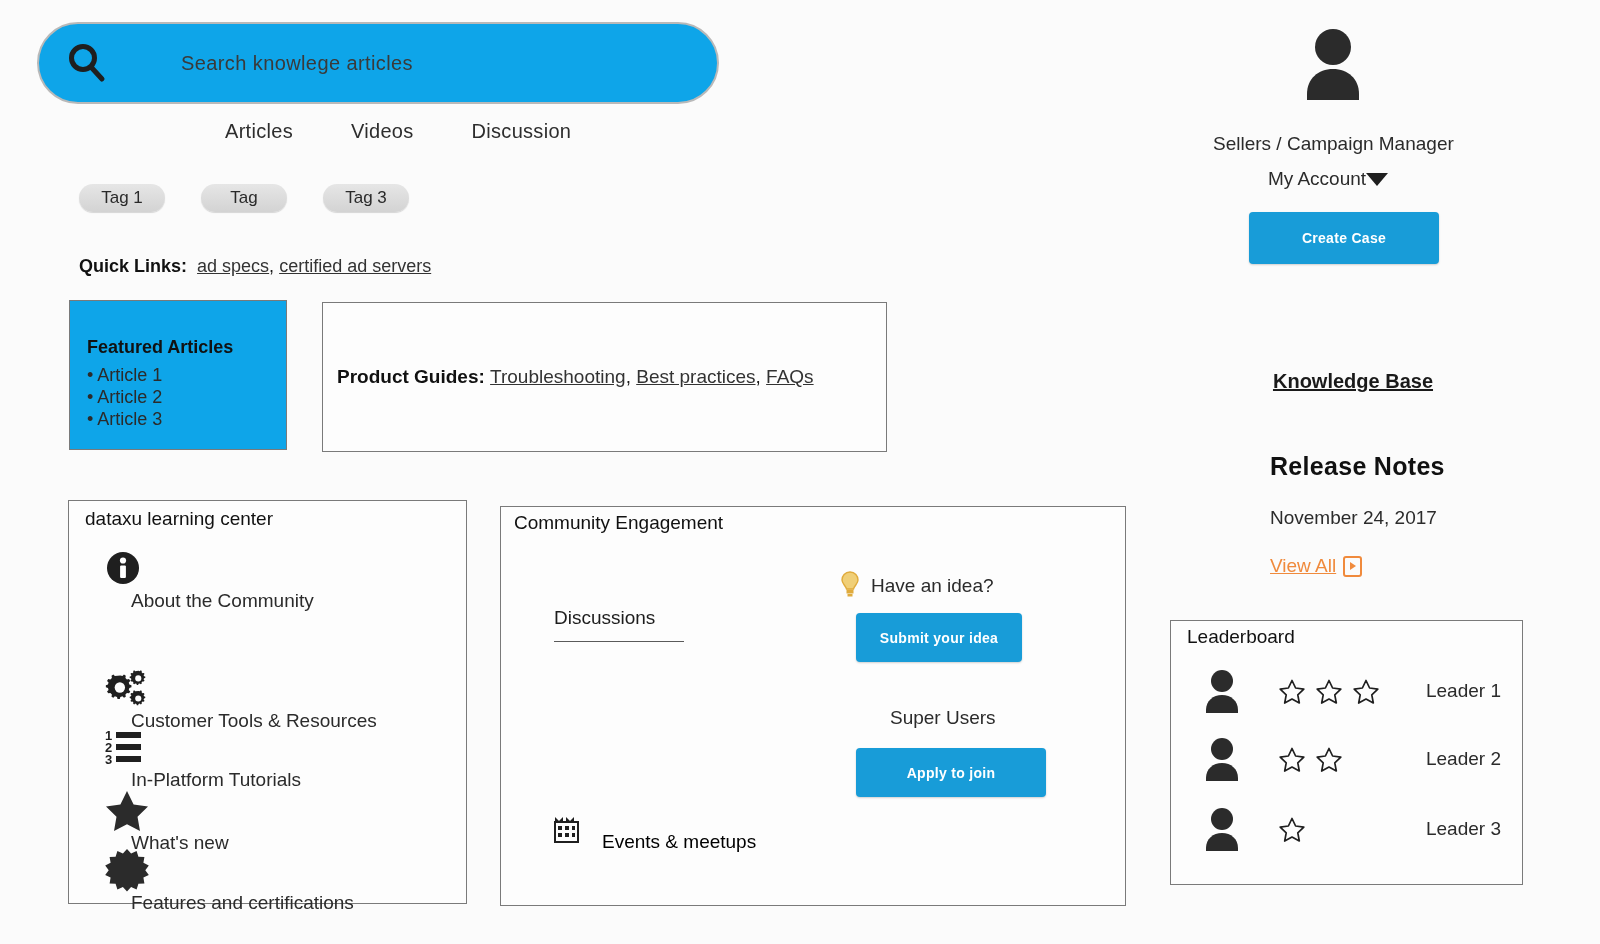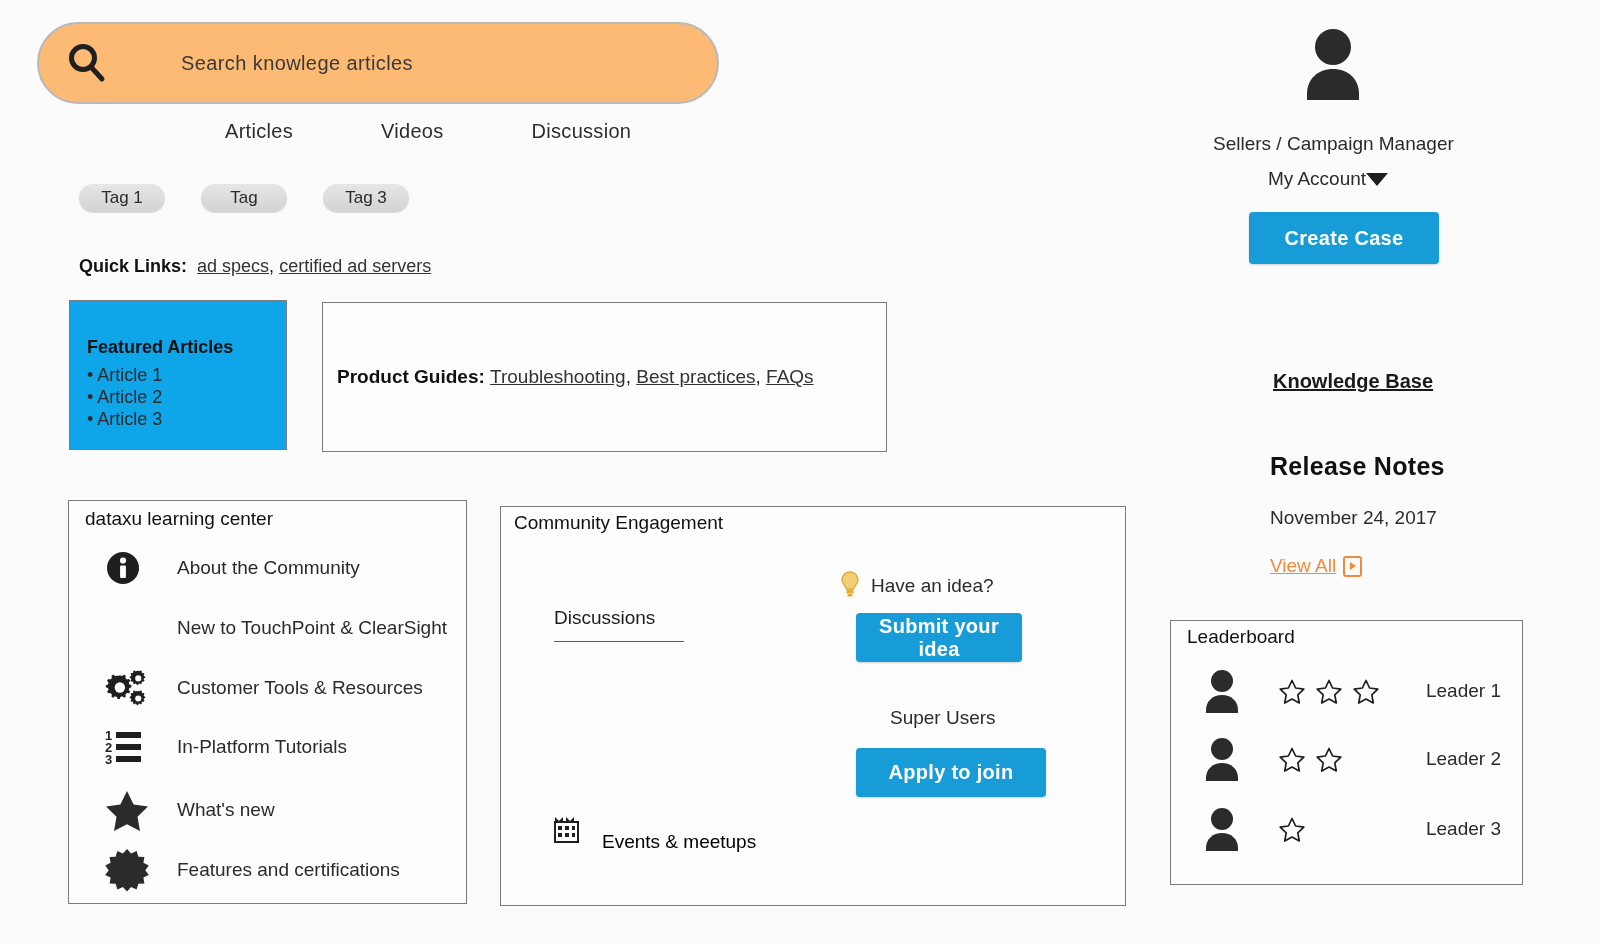--- a/index.html
+++ b/index.html
@@ -17,21 +17,21 @@
   }
   .page { position: absolute; inset: 0; }
 
   
   .search-bar {
     position: absolute;
     left: 37px; top: 22px;
     width: 682px; height: 82px;
     border: 2px solid #b9b9b9;
     border-radius: 42px;
-    background: #fdba74;
+    background: #0ea5e9;
     display: flex;
     align-items: center;
     box-sizing: border-box;
   }
   .search-icon {
     margin-left: 26px;
     width: 44px; height: 44px;
     display: block;
     flex: none;
   }
@@ -41,21 +41,21 @@
     color: #3a3a3a;
     letter-spacing: .4px;
     white-space: nowrap;
   }
 
   
   .tabs {
     position: absolute;
     left: 225px; top: 120px;
     display: flex;
-    gap: 88px;
+    gap: 58px;
   }
   .tab {
     font-size: 20px;
     color: #2d2d2d;
     letter-spacing: .3px;
     cursor: pointer;
   }
 
   
   .tags {
@@ -146,23 +146,23 @@
   .learning-title {
     position: absolute;
     left: 16px; top: 7px;
     font-size: 19px;
     color: #111;
   }
   .learn-row {
     position: absolute;
     left: 36px;
     display: flex;
-    align-items: center;
     height: 44px;
     cursor: pointer;
+    flex-direction: column;
   }
   .learn-icon {
     width: 46px; height: 44px;
     display: flex; align-items: center; justify-content: flex-start;
     flex: none;
   }
   .learn-label {
     margin-left: 26px;
     font-size: 19px;
     color: #2b2b2b;
@@ -226,21 +226,21 @@
     left: 389px; top: 200px;
     font-size: 19px;
     color: #2b2b2b;
   }
   .btn-blue {
     background: #189cd8;
     color: #ffffff;
     border: none;
     border-radius: 4px;
     font-family: "Liberation Sans", "DejaVu Sans", sans-serif;
-    font-size: 20px;
+    font-size: 14px;
     font-weight: bold;
     letter-spacing: .3px;
     cursor: pointer;
     box-shadow: 0 1px 2px rgba(0,0,0,.18);
   }
   .btn-submit {
     position: absolute;
     left: 355px; top: 106px;
     width: 166px; height: 49px;
   }
@@ -424,24 +424,20 @@
       <span class="learn-icon">
         <svg width="36" height="36" viewBox="0 0 36 36">
           <circle cx="18" cy="18" r="16" fill="#1f1f1f"></circle>
           <circle cx="18" cy="10.5" r="3.1" fill="#ffffff"></circle>
           <rect x="15.1" y="15.5" width="5.8" height="12.5" rx="1" fill="#ffffff"></rect>
         </svg>
       </span>
       <span class="learn-label">About the Community</span>
     </div>
 
-    <div class="learn-row" style="top:105px;">
-      <span class="learn-icon"></span>
-      <span class="learn-label">New to TouchPoint &amp; ClearSight</span>
-    </div>
 
     <div class="learn-row" style="top:165px;">
       <span class="learn-icon">
         <svg width="48" height="42" viewBox="0 0 48 42">
           <g fill="#1f1f1f">
             <path d="M16 8 l2.2 .6 1.6-1.6 1.9 1.3 -.4 2.2 1.6 1.6 2.2-.4 1.3 1.9 -1.6 1.6 .6 2.2 2.2 .6 0 2.3 -2.2 .6 -.6 2.2 1.6 1.6 -1.3 1.9 -2.2-.4 -1.6 1.6 .4 2.2 -1.9 1.3 -1.6-1.6 -2.2 .6 -.6 2.2 -2.3 0 -.6-2.2 -2.2-.6 -1.6 1.6 -1.9-1.3 .4-2.2 -1.6-1.6 -2.2 .4 -1.3-1.9 1.6-1.6 -.6-2.2 -2.2-.6 0-2.3 2.2-.6 .6-2.2 -1.6-1.6 1.3-1.9 2.2 .4 1.6-1.6 -.4-2.2 1.9-1.3 1.6 1.6z"></path>
             <circle cx="15.5" cy="20.5" r="5.4" fill="#fdfdfd"></circle>
           </g>
           <g fill="#1f1f1f">
             <path d="M35 3 l1.3 .4 1-1 1.1 .8 -.2 1.3 1 1 1.3-.2 .8 1.1 -1 1 .4 1.3 1.3 .4 0 1.4 -1.3 .4 -.4 1.3 1 1 -.8 1.1 -1.3-.2 -1 1 .2 1.3 -1.1 .8 -1-1 -1.3 .4 -.4 1.3 -1.4 0 -.4-1.3 -1.3-.4 -1 1 -1.1-.8 .2-1.3 -1-1 -1.3 .2 -.8-1.1 1-1 -.4-1.3 -1.3-.4 0-1.4 1.3-.4 .4-1.3 -1-1 .8-1.1 1.3 .2 1-1 -.2-1.3 1.1-.8 1 1z"></path>

